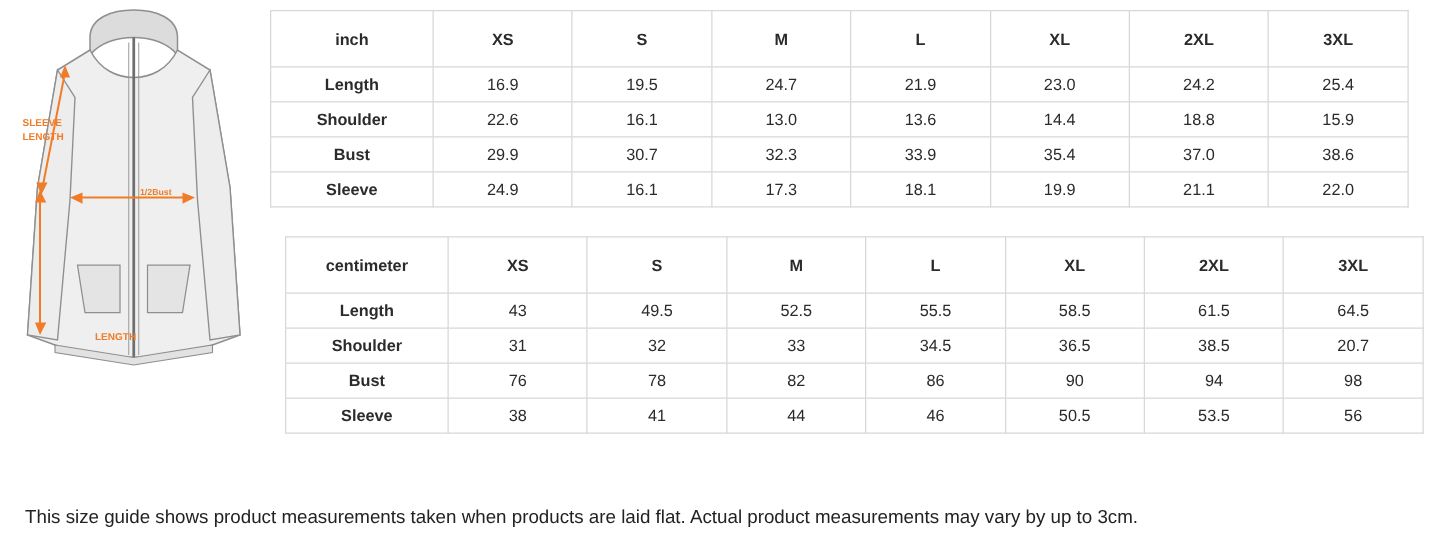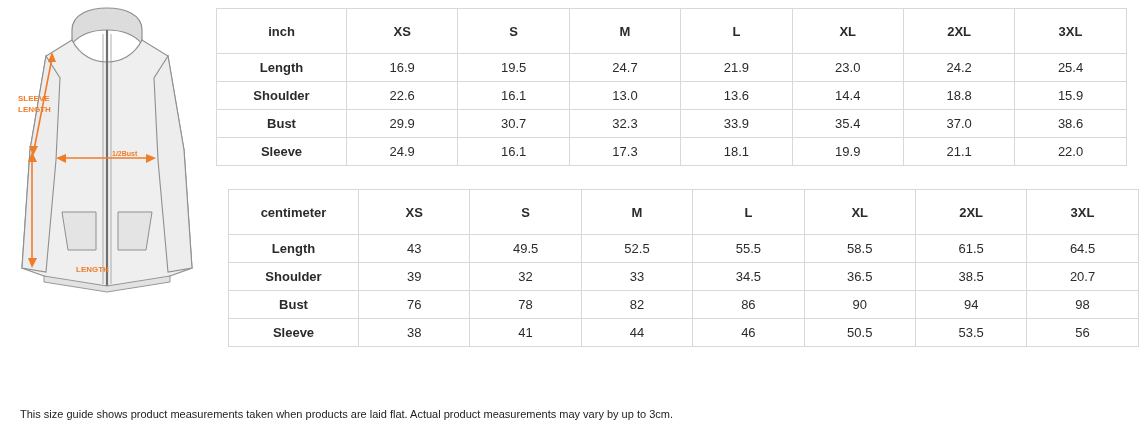--- a/index.html
+++ b/index.html
@@ -82,21 +82,21 @@
   }
   table.size-table col.unit-col { width: 130px; }
   table.size-table col.size-col { width: 111.4px; }
 
   
   .footnote {
     position: absolute;
     left: 20px;
     top: 404px;
     width: 1110px;
-    font-size: 11px;
+    font-size: 15px;
     color: #222222;
     line-height: 20px;
   }
 </style>
 </head>
 <body>
 
 <div class="page">
 
   <div class="garment">
@@ -243,21 +243,21 @@
           <td>43</td>
           <td>49.5</td>
           <td>52.5</td>
           <td>55.5</td>
           <td>58.5</td>
           <td>61.5</td>
           <td>64.5</td>
         </tr>
         <tr>
           <th>Shoulder</th>
-          <td>39</td>
+          <td>31</td>
           <td>32</td>
           <td>33</td>
           <td>34.5</td>
           <td>36.5</td>
           <td>38.5</td>
           <td>20.7</td>
         </tr>
         <tr>
           <th>Bust</th>
           <td>76</td>

